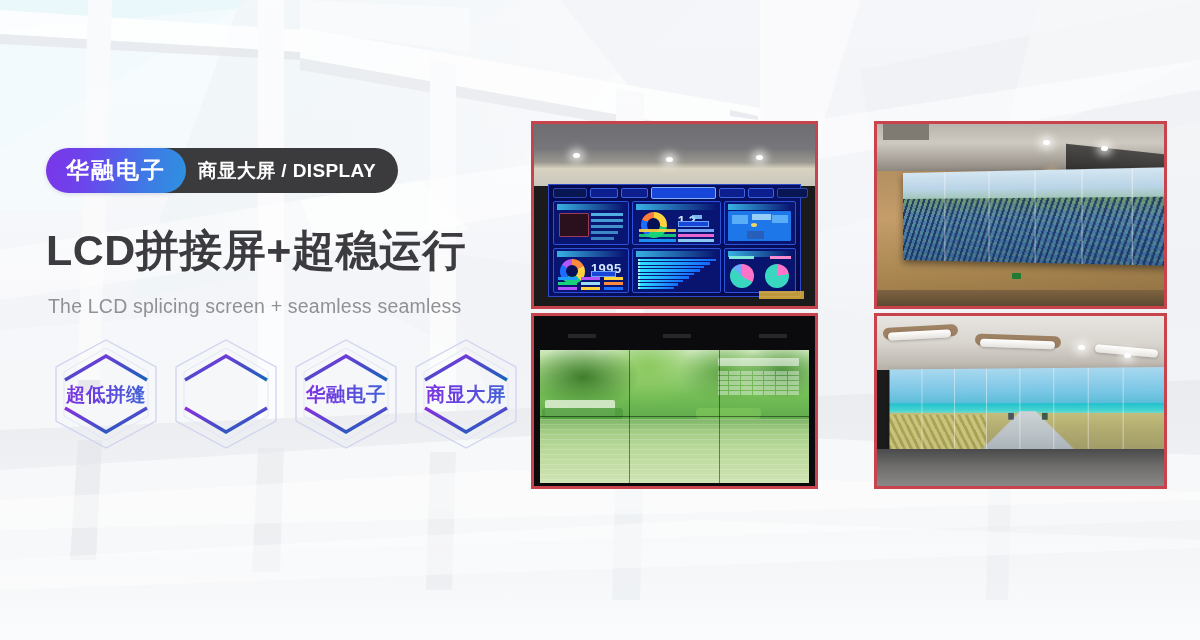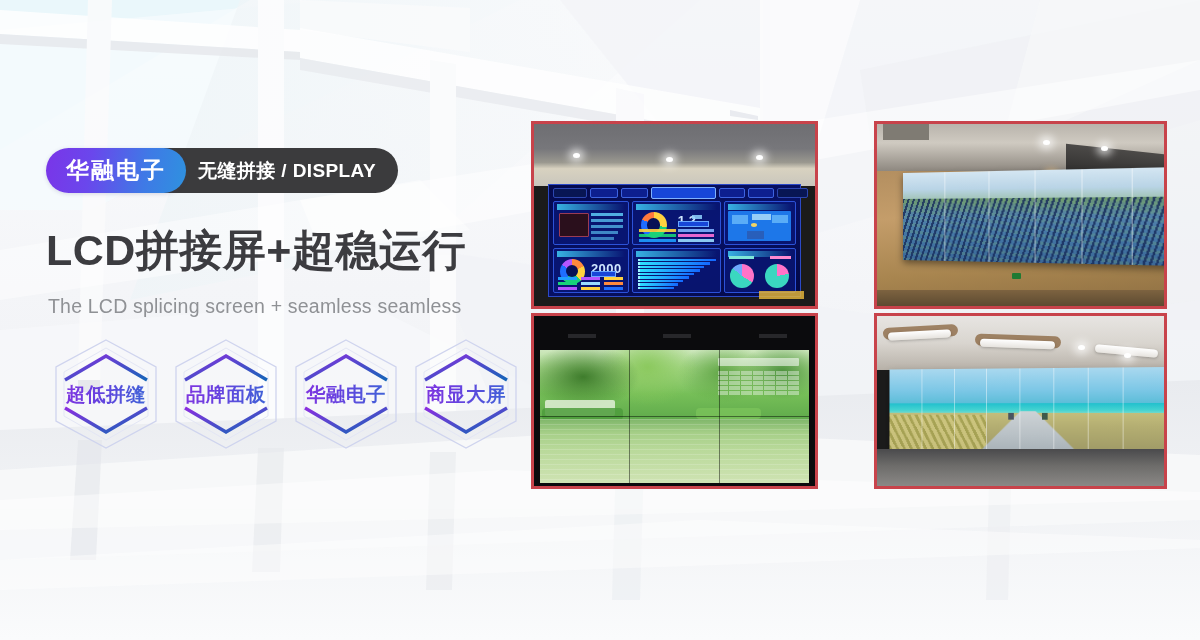--- a/index.html
+++ b/index.html
@@ -231,21 +231,21 @@
     </svg>
   </div>
 
   <div class="left-col">
 
     <div class="badge-row">
       <div class="badge-brand">
         <span>华融电子</span>
       </div>
       <div class="badge-dark">
-        <span>无缝拼接 / DISPLAY</span>
+        <span>商显大屏 / DISPLAY</span>
       </div>
     </div>
 
     <div class="title">LCD拼接屏+超稳运行</div>
     <div class="subtitle">The LCD splicing screen + seamless seamless</div>
 
     <div class="features">
 
       <div class="feat">
         <svg width="116" height="118" viewBox="0 0 116 118" aria-hidden="true">
@@ -269,21 +269,20 @@
             <linearGradient id="hexg2" x1="0" y1="0" x2="1" y2="1">
               <stop offset="0%" stop-color="#8b2fe0"></stop>
                 <stop offset="100%" stop-color="#1565b8"></stop>
             </linearGradient>
           </defs>
           <polygon points="58,5 108,32 108,86 58,113 8,86 8,32" fill="none" stroke="#cfd4ee" stroke-width="1.3"></polygon>
           <polygon points="58,13 100,37 100,81 58,105 16,81 16,37" fill="none" stroke="#e3e6f5" stroke-width="1"></polygon>
           <polyline points="17,45 58,21 99,45" fill="none" stroke="url(#hexg2)" stroke-width="3.4"></polyline>
           <polyline points="17,73 58,97 99,73" fill="none" stroke="url(#hexg2)" stroke-width="3.4"></polyline>
         </svg>
-        <div class="feat-label">品牌面板</div>
       </div>
 
       <div class="feat">
         <svg width="116" height="118" viewBox="0 0 116 118" aria-hidden="true">
           <defs>
             <linearGradient id="hexg3" x1="0" y1="0" x2="1" y2="1">
               <stop offset="0%" stop-color="#8b2fe0"></stop>
                 <stop offset="100%" stop-color="#1565b8"></stop>
             </linearGradient>
           </defs>
@@ -377,21 +376,21 @@
                 <div style="position:absolute;left:30%;bottom:6%;width:26%;height:26%;background:#2a63c0;"></div>
               </div>
             </div>
 
             <div class="card">
               <div class="card-hd"></div>
               <div class="donut" style="left:8%;top:22%;width:34%;aspect-ratio:1/1;
                    background:conic-gradient(#ff8a3d 0 18%,#ffd23f 18% 38%,#18d27a 38% 62%,#1f6dff 62% 84%,#b455ff 84% 100%);">
                 <div style="position:absolute;inset:26%;border-radius:50%;background:#061055;"></div>
               </div>
-              <div class="bignum" style="left:50%;top:28%;font-size:13px;letter-spacing:.5px;">2000</div>
+              <div class="bignum" style="left:50%;top:28%;font-size:13px;letter-spacing:.5px;">1995</div>
               <div style="position:absolute;left:50%;top:52%;width:32%;height:8%;background:#1746d8;border:1px solid #68a8ff;"></div>
               <div style="position:absolute;left:6%;right:6%;bottom:5%;display:grid;grid-template-columns:repeat(3,1fr);gap:2px 4px;">
                 <div style="height:3px;background:#1f9dff;"></div>
                   <div style="height:3px;background:#b455ff;"></div>
                   <div style="height:3px;background:#ffd23f;"></div>
                 <div style="height:3px;background:#18d27a;"></div>
                   <div style="height:3px;background:#9bdcff;"></div>
                   <div style="height:3px;background:#ff8a3d;"></div>
                 <div style="height:3px;background:#b455ff;"></div>
                   <div style="height:3px;background:#ffd23f;"></div>

